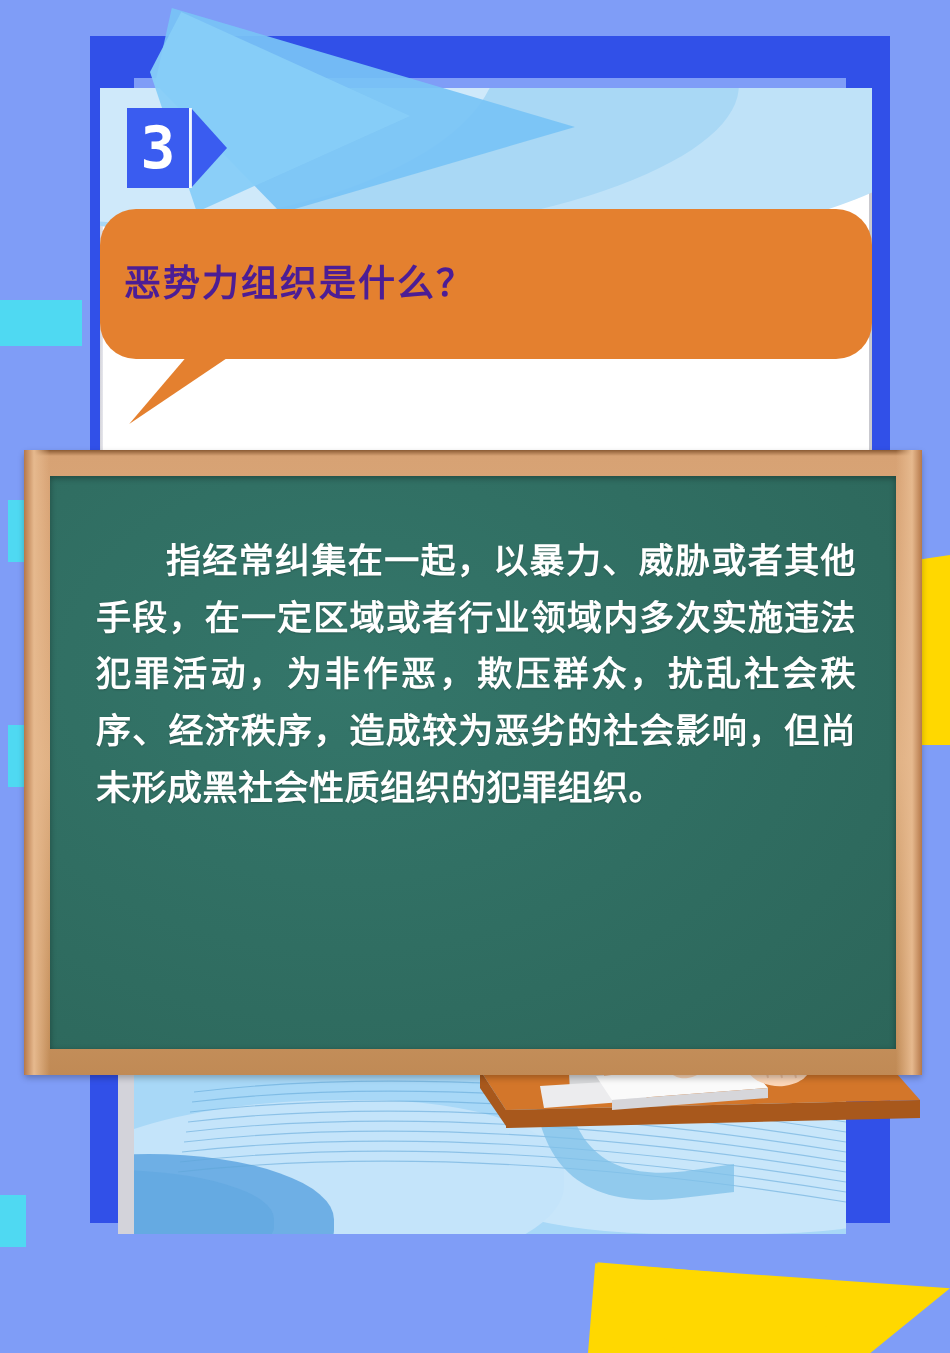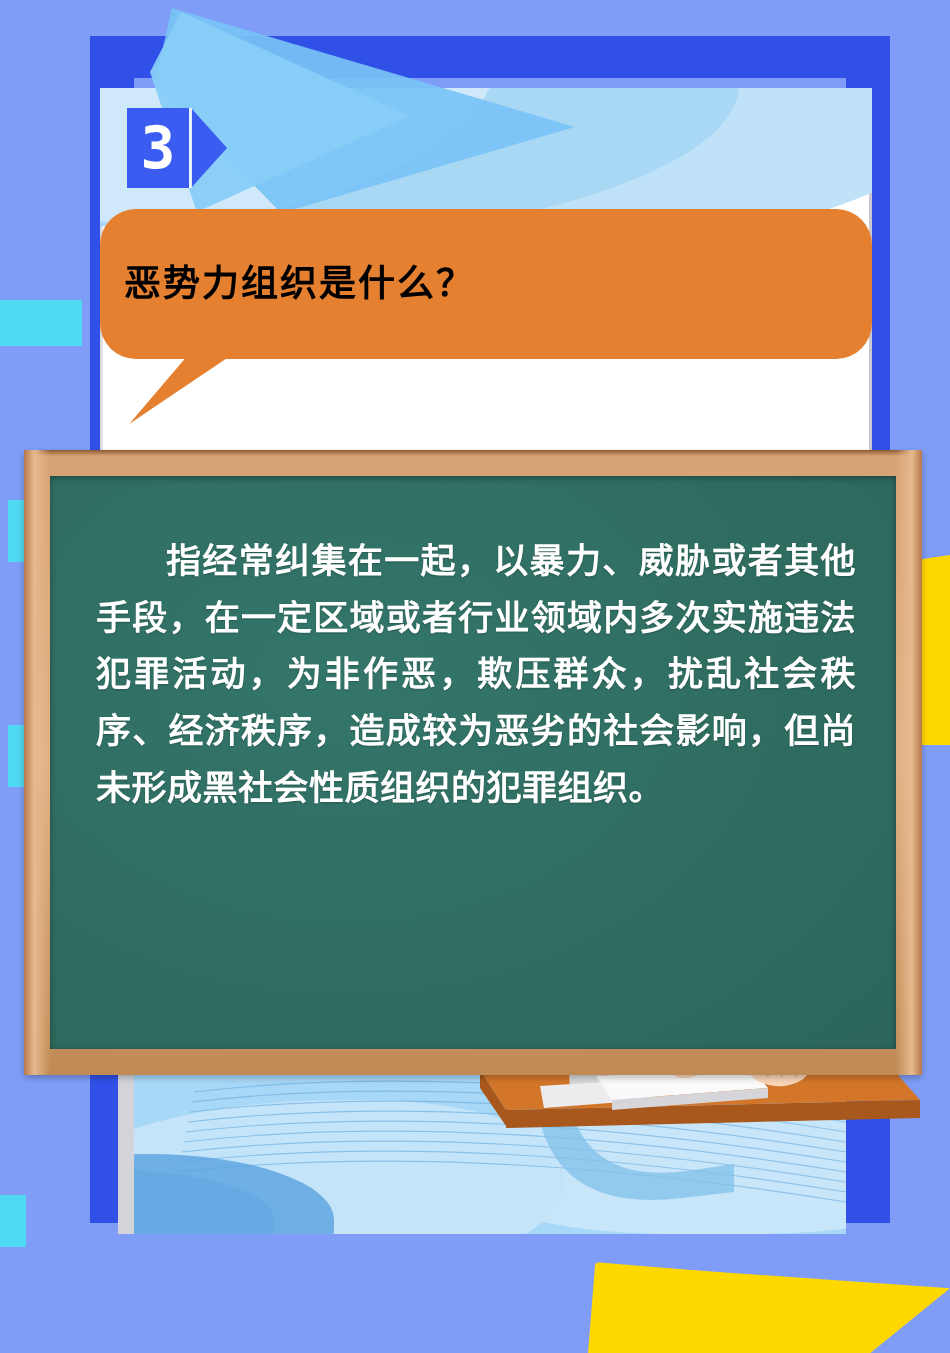--- a/index.html
+++ b/index.html
@@ -130,21 +130,21 @@
     z-index:5;
   }
   .bubble-tail{
     position:absolute;left:122px;top:348px;width:120px;height:76px;
     background:#e4802f;
     clip-path:polygon(60% 0,100% 0,6% 100%);
     z-index:5;
   }
   .bubble-text{
     position:absolute;left:124px;top:253px;
-    color:#000000;
+    color:#4c1d95;
     font-family:Liberation Serif, serif;
     font-size:37px;font-weight:bold;
     letter-spacing:2px;
     z-index:6;
     white-space:nowrap;
   }
 
   
   .board-wrap{
     position:absolute;left:24px;top:450px;width:898px;height:625px;

